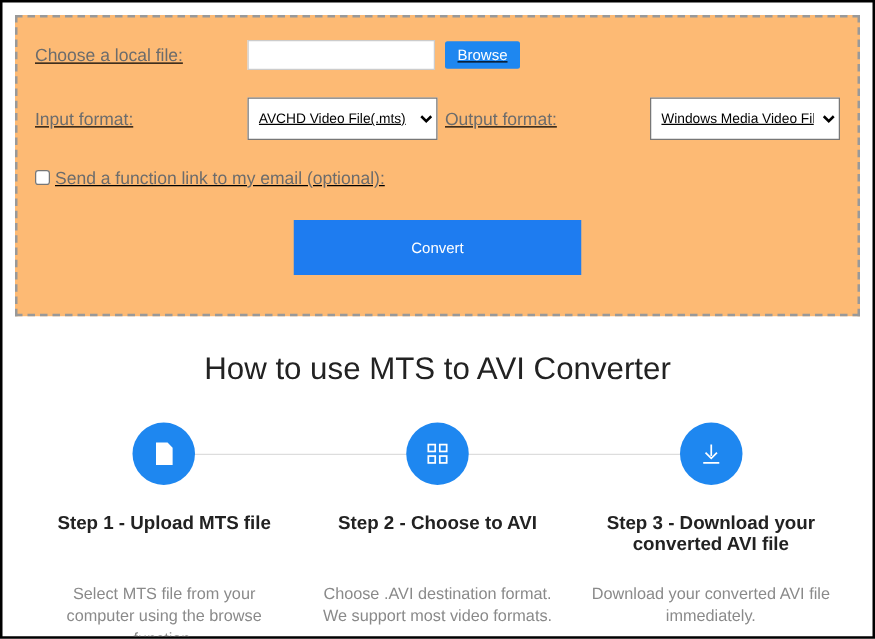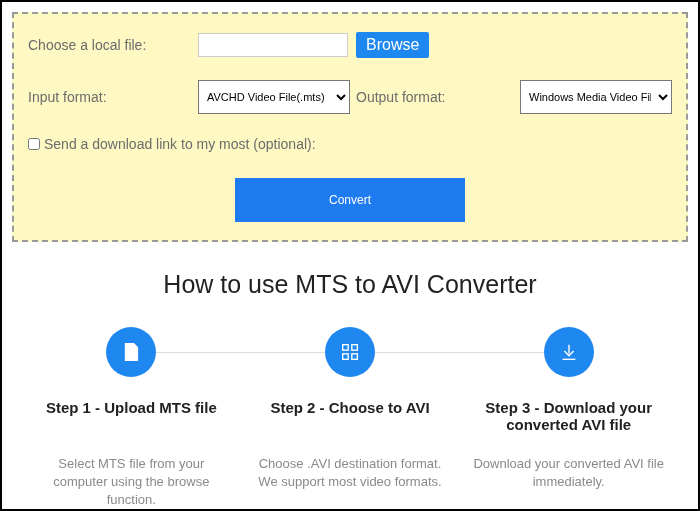--- a/index.html
+++ b/index.html
@@ -7,22 +7,23 @@
       font-family: Arial, Helvetica, sans-serif;
       width: 700px;
       height: 511px;
       border: 2px solid #000;
       background: #fff;
       overflow: hidden;
     }
     .form-panel {
       margin: 10px 10px 0 10px;
       border: 2px dashed #999;
-      background: #fef9c3;
-      padding: 18px 14px 18px 14px;
+      background: #fdba74;
+      padding: 18px 14px 31px 14px;
+      text-decoration: underline;
     }
     .row {
       display: flex;
       align-items: center;
       margin-bottom: 22px;
     }
     .label {
       color: #6c6c6c;
       font-size: 14px;
       width: 170px;
@@ -32,21 +33,21 @@
       height: 24px;
       background: #fff;
       border: 1px solid #ccc;
     }
     .browse-btn {
       margin-left: 8px;
       background: #1e87f0;
       color: #fff;
       border: none;
       padding: 4px 10px;
-      font-size: 16px;
+      font-size: 12px;
       border-radius: 2px;
       cursor: pointer;
     }
     .select {
       width: 152px;
       height: 34px;
       background: #fff;
       border: 1px solid #777;
       font-size: 11px;
       padding: 0 4px;
@@ -150,21 +151,21 @@
       <option>AVCHD Video File(.mts)</option>
     </select>
     <span class="out-label">Output format:</span>
     <select class="select right">
       <option>Windows Media Video File(.</option>
     </select>
   </div>
 
   <div class="email-row">
     <input type="checkbox" style="">
-    <span>Send a download link to my most (optional):</span>
+    <span>Send a function link to my email (optional):</span>
   </div>
 
   <div class="convert-wrap">
     <button class="convert-btn">Convert</button>
   </div>
 </div>
 
 <div class="howto">
   <h2 class="howto-title">How to use MTS to AVI Converter</h2>
   <div class="steps">

